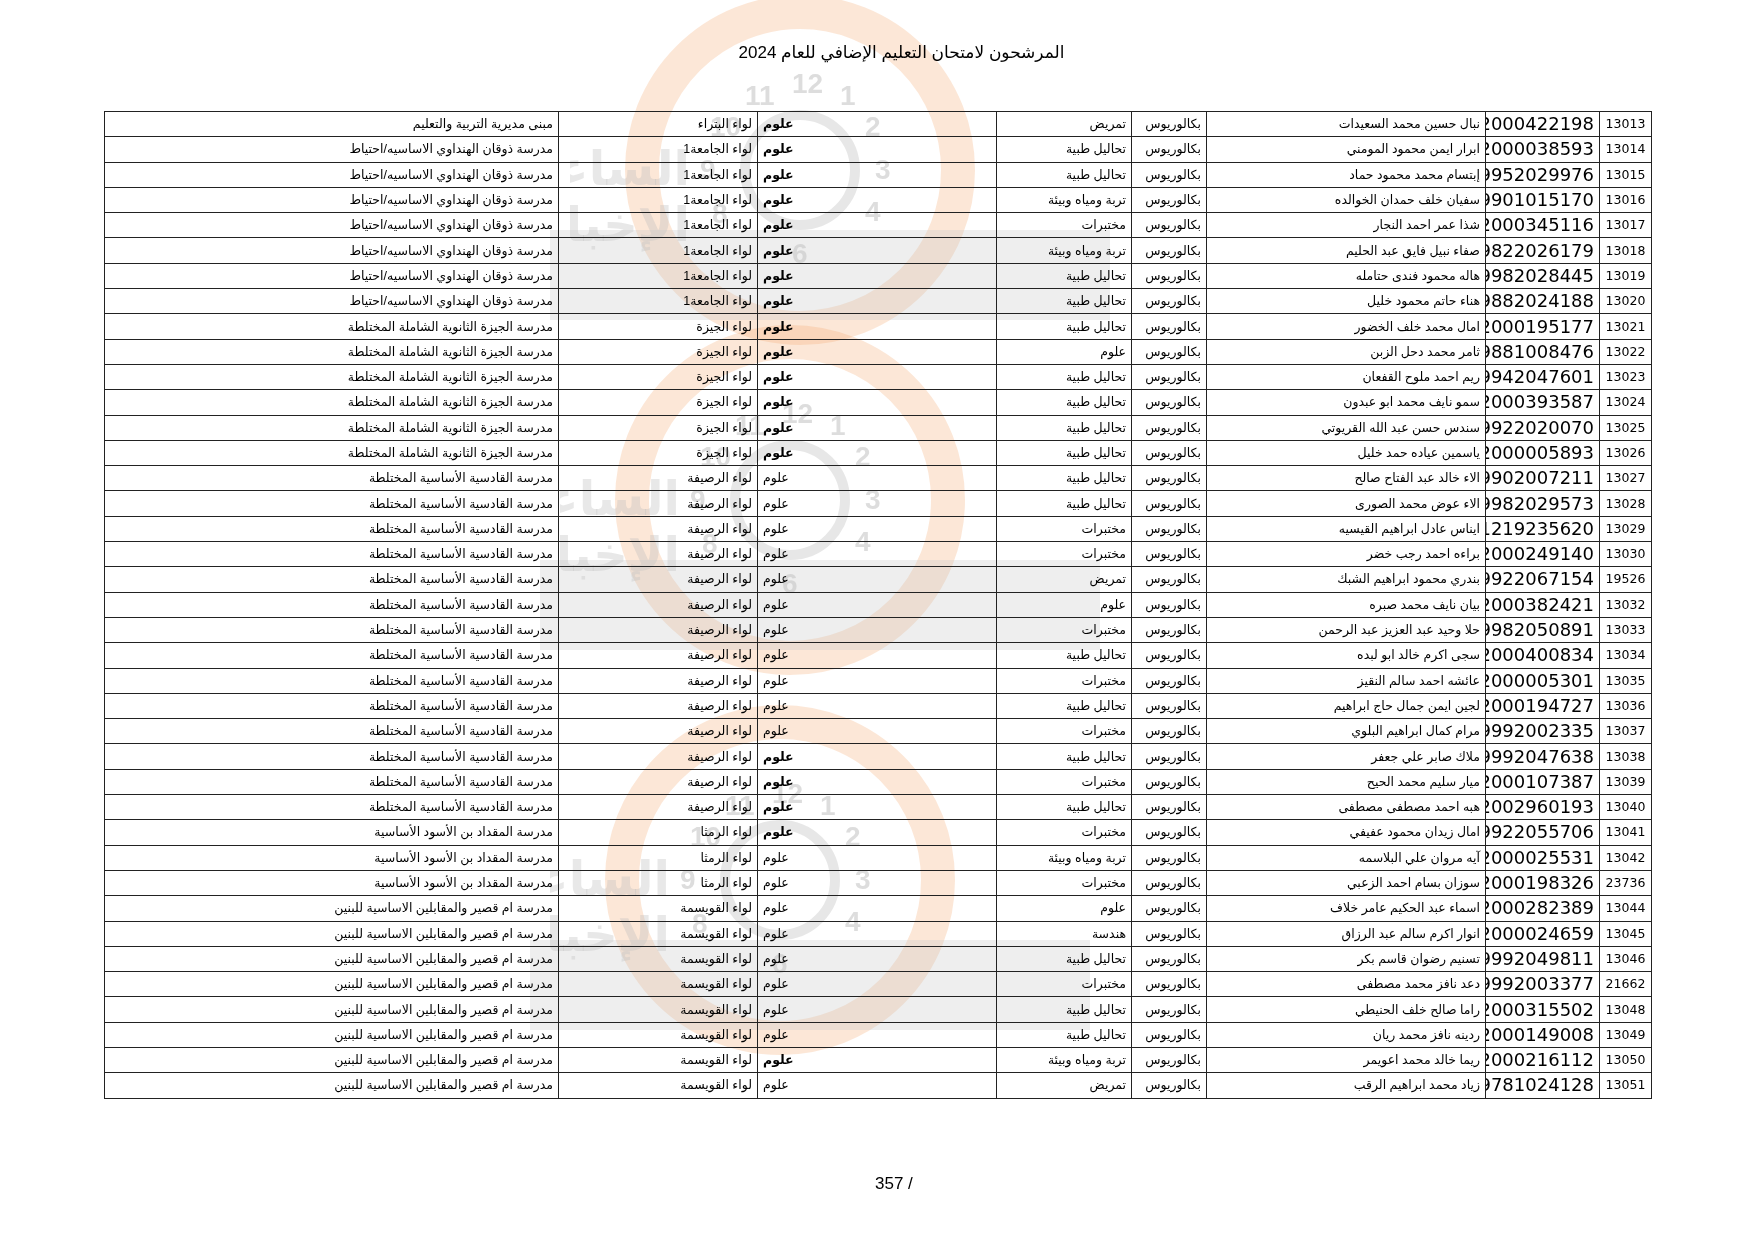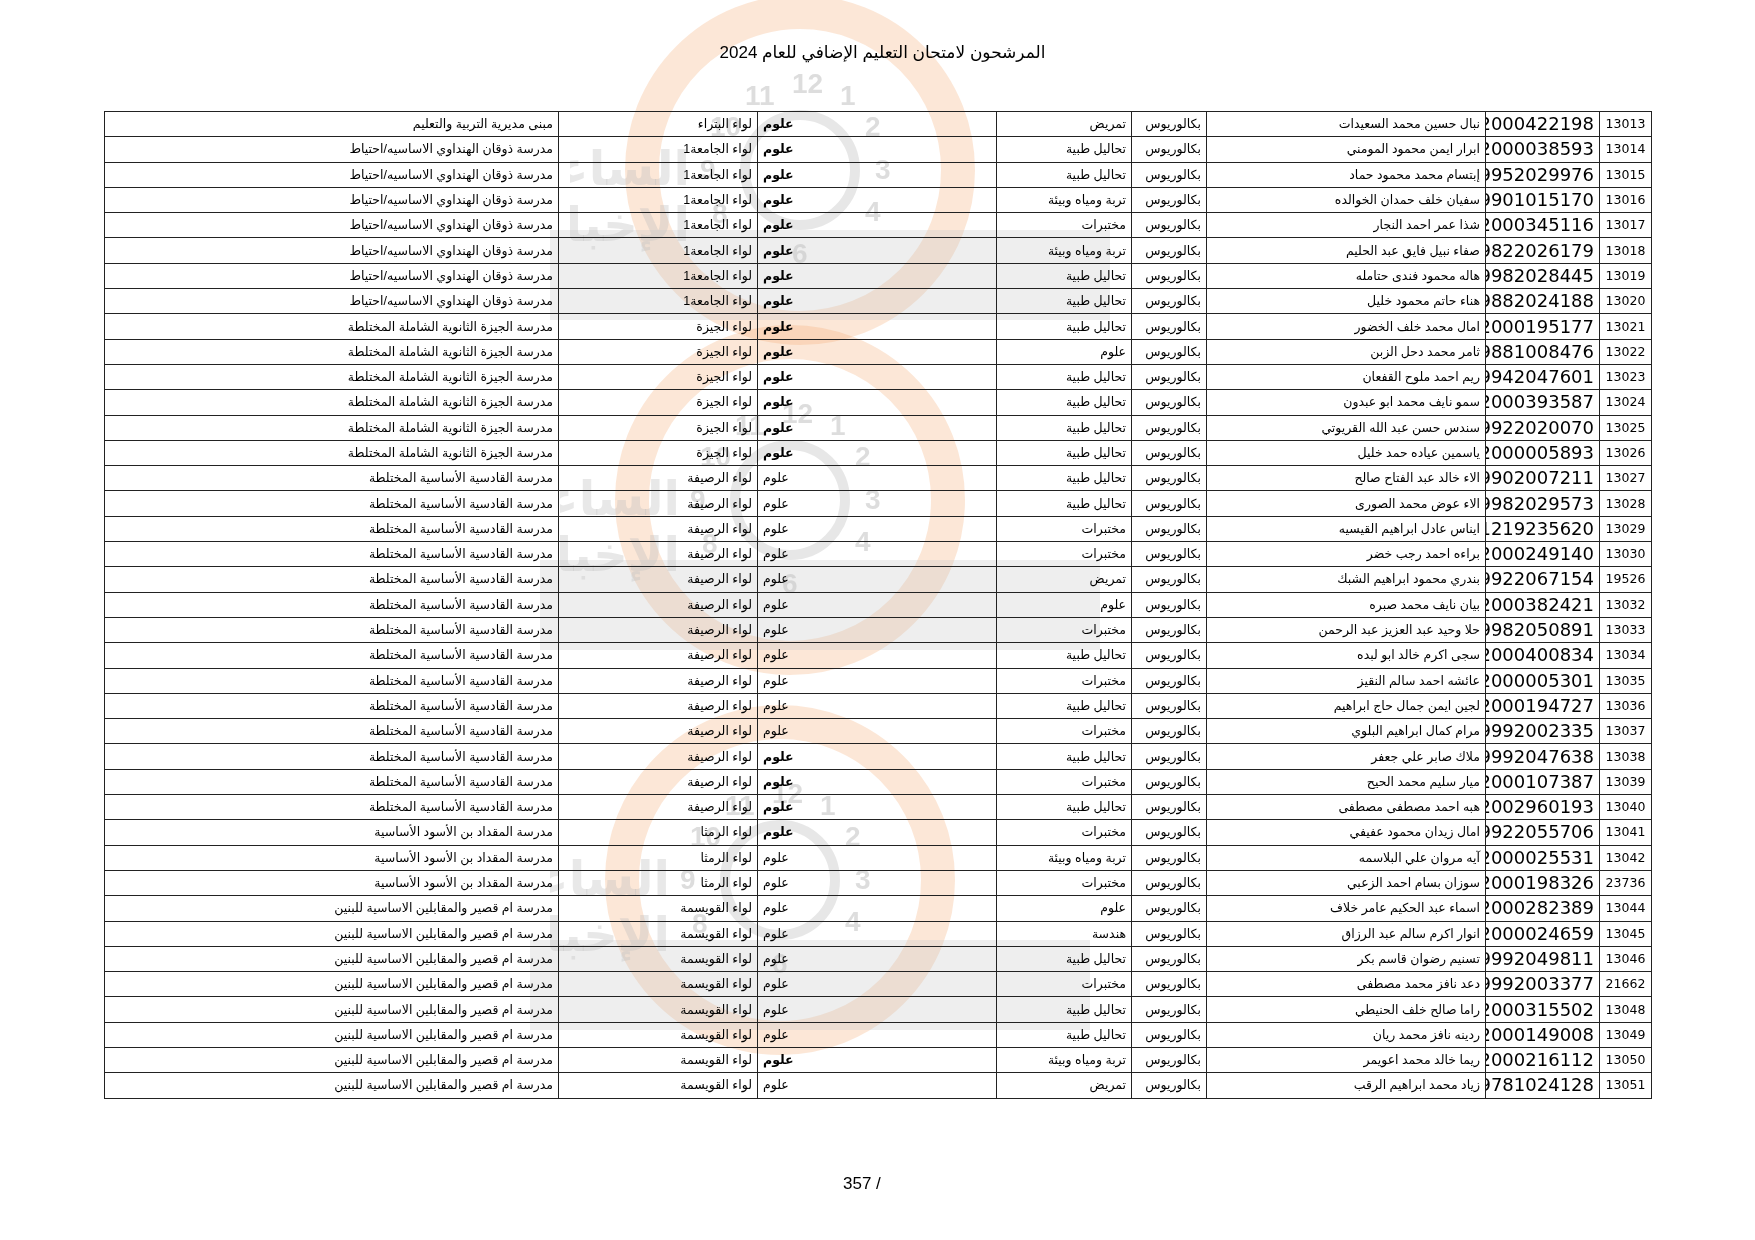--- a/index.html
+++ b/index.html
@@ -4,33 +4,33 @@
 <style>
   html, body { margin:0; padding:0; background:#ffffff; }
   body { width:1755px; height:1240px; position:relative; overflow:hidden; font-family:"Liberation Sans", "DejaVu Sans", sans-serif; color:#000; }
   .watermark { position:absolute; pointer-events:none; z-index:0; }
   .wm-ring { position:absolute; border-radius:50%; border:34px solid rgba(246,170,110,0.28); box-sizing:border-box; }
   .wm-face { position:absolute; border-radius:50%; border:10px solid rgba(170,170,170,0.28); box-sizing:border-box; }
   .wm-num { position:absolute; font-size:28px; font-weight:bold; color:rgba(150,150,150,0.32); font-family:"Liberation Sans", sans-serif; }
   .wm-text { position:absolute; font-size:48px; font-weight:bold; color:rgba(190,190,190,0.35); font-family:"DejaVu Sans", sans-serif; direction:rtl; }
   .wm-block { position:absolute; background:rgba(200,200,200,0.30); }
   .title { position:absolute; top:42px; left:0; width:1755px; text-align:center; font-size:17px; direction:rtl; z-index:2; }
-  .title span { position:relative; left:5px; }
+  .title span { position:relative; left:24px; }
   table.roster { position:absolute; left:104px; top:111px; width:1548px; border-collapse:collapse; direction:rtl; z-index:2; font-size:12.5px; table-layout:fixed; }
   table.roster td { border:1.3px solid #222; height:24.3px; padding:0 5px; white-space:nowrap; overflow:hidden; line-height:24px; }
   td.c-seq { width:41px; text-align:center; font-family:"DejaVu Sans", sans-serif; font-size:12.5px; padding:0 3px; }
   td.c-nid { width:103px; text-align:left; font-family:"DejaVu Sans", sans-serif; font-size:18px; }
   td.c-name { width:268px; text-align:right; }
   td.c-deg { width:64px; text-align:right; }
   td.c-spec { width:124px; text-align:right; }
   td.c-subj { width:228px; text-align:left; font-weight:bold; }
   td.c-subj.light { font-weight:normal; }
   td.c-dist { width:188px; text-align:right; }
   td.c-school { text-align:right; }
-  .footer { position:absolute; top:1174px; left:843px; font-size:17px; z-index:2; }
+  .footer { position:absolute; top:1174px; left:875px; font-size:17px; z-index:2; }
 </style>
 </head>
 <body>
 
 <div class="watermark" style="left:0;top:0;width:1755px;height:1240px;">
   <div id="wm-container">
       <div class="wm-ring" style="left: 625px; top: -5px; width: 350px; height: 350px;"></div>
       <div class="wm-face" style="left: 740px; top: 110px; width: 120px; height: 120px;"></div>
       <div class="wm-num" style="left: 792px; top: 68px;">12</div>
       <div class="wm-num" style="left: 745px; top: 80px;">11</div>

